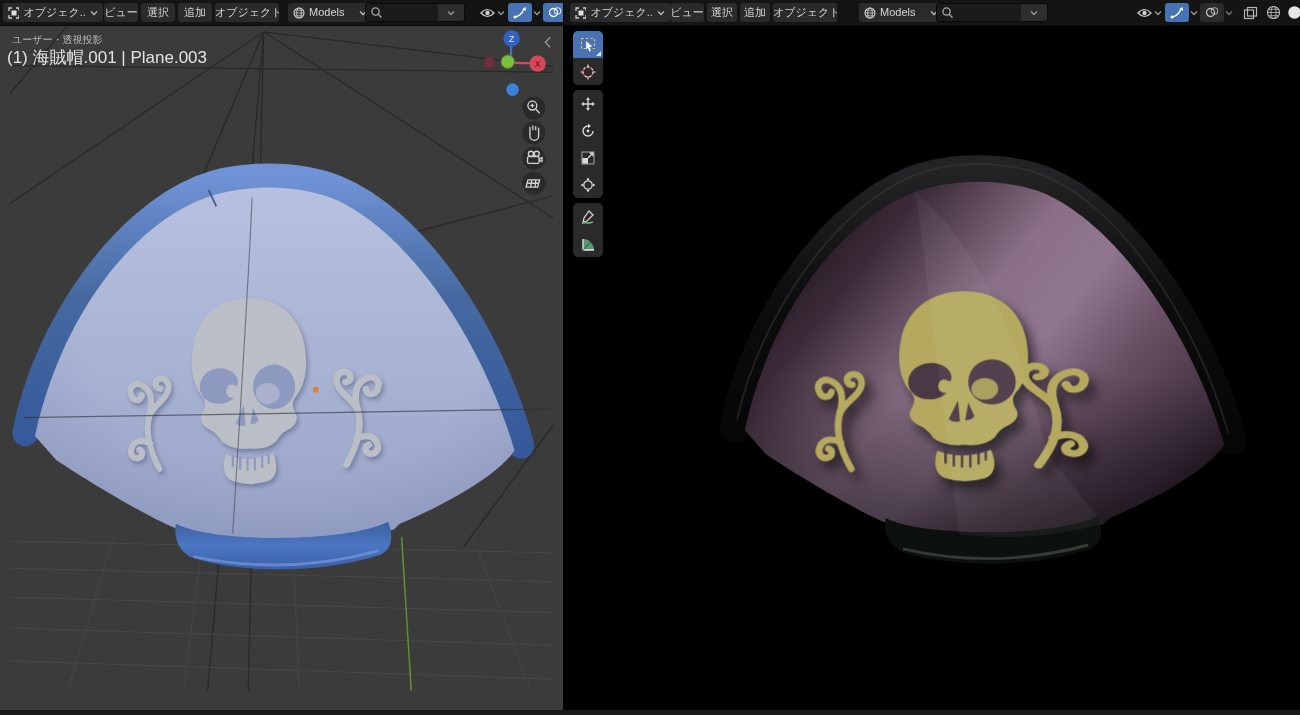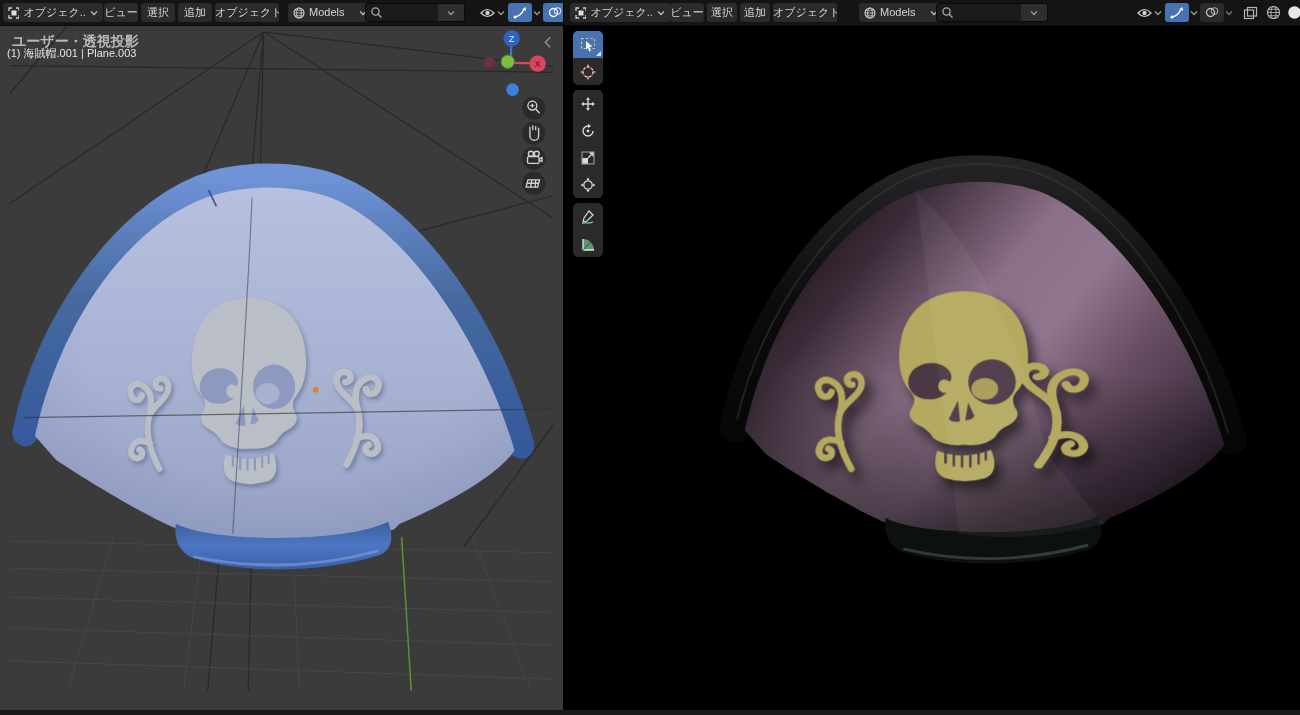--- a/index.html
+++ b/index.html
@@ -30,22 +30,22 @@
         align-items:center;justify-content:center;gap:2px;padding:0 2px;}
   .icbtn.on{background:var(--accent-blue,#4772b3);}
   .icbtn.off{background:#2b2b2b;}
 
   
   .vp{position:absolute;top:25px;height:685px;overflow:hidden;}
   .vp-left{left:0;width:563px;background:var(--vp-left-bg,#3b3b3b);}
   .vp-right{left:563px;width:737px;background:var(--vp-right-bg,#000);}
   .scene-svg{position:absolute;left:0;top:0;}
 
-  .ov-text{position:absolute;color:#b9babd;font-size:14px;left:12px;top:8px;font-weight:bold;}
-  .ov-text2{position:absolute;color:#e3e3e2;font-size:11px;left:7px;top:21px;}
+  .ov-text{position:absolute;color:#b9babd;font-size:10px;left:12px;top:8px;}
+  .ov-text2{position:absolute;color:#e3e3e2;font-size:17px;left:7px;top:21px;}
 
   
   .toolbar{position:absolute;left:10px;top:6px;width:30px;display:flex;flex-direction:column;gap:5px;}
   .tgroup{background:#2a2a2a;border-radius:5px;display:flex;flex-direction:column;overflow:hidden;}
   .tool{width:30px;height:27px;display:flex;align-items:center;justify-content:center;position:relative;}
   .tool.active{background:var(--accent-blue,#4772b3);}
   .tool.active:after{content:"";position:absolute;right:2px;bottom:2px;border-style:solid;
         border-width:0 0 5px 5px;border-color:transparent transparent #dfe6f2 transparent;}
 
   .statusbar{position:absolute;left:0;bottom:0;width:1300px;height:5px;background:var(--status-bg,#191919);}

